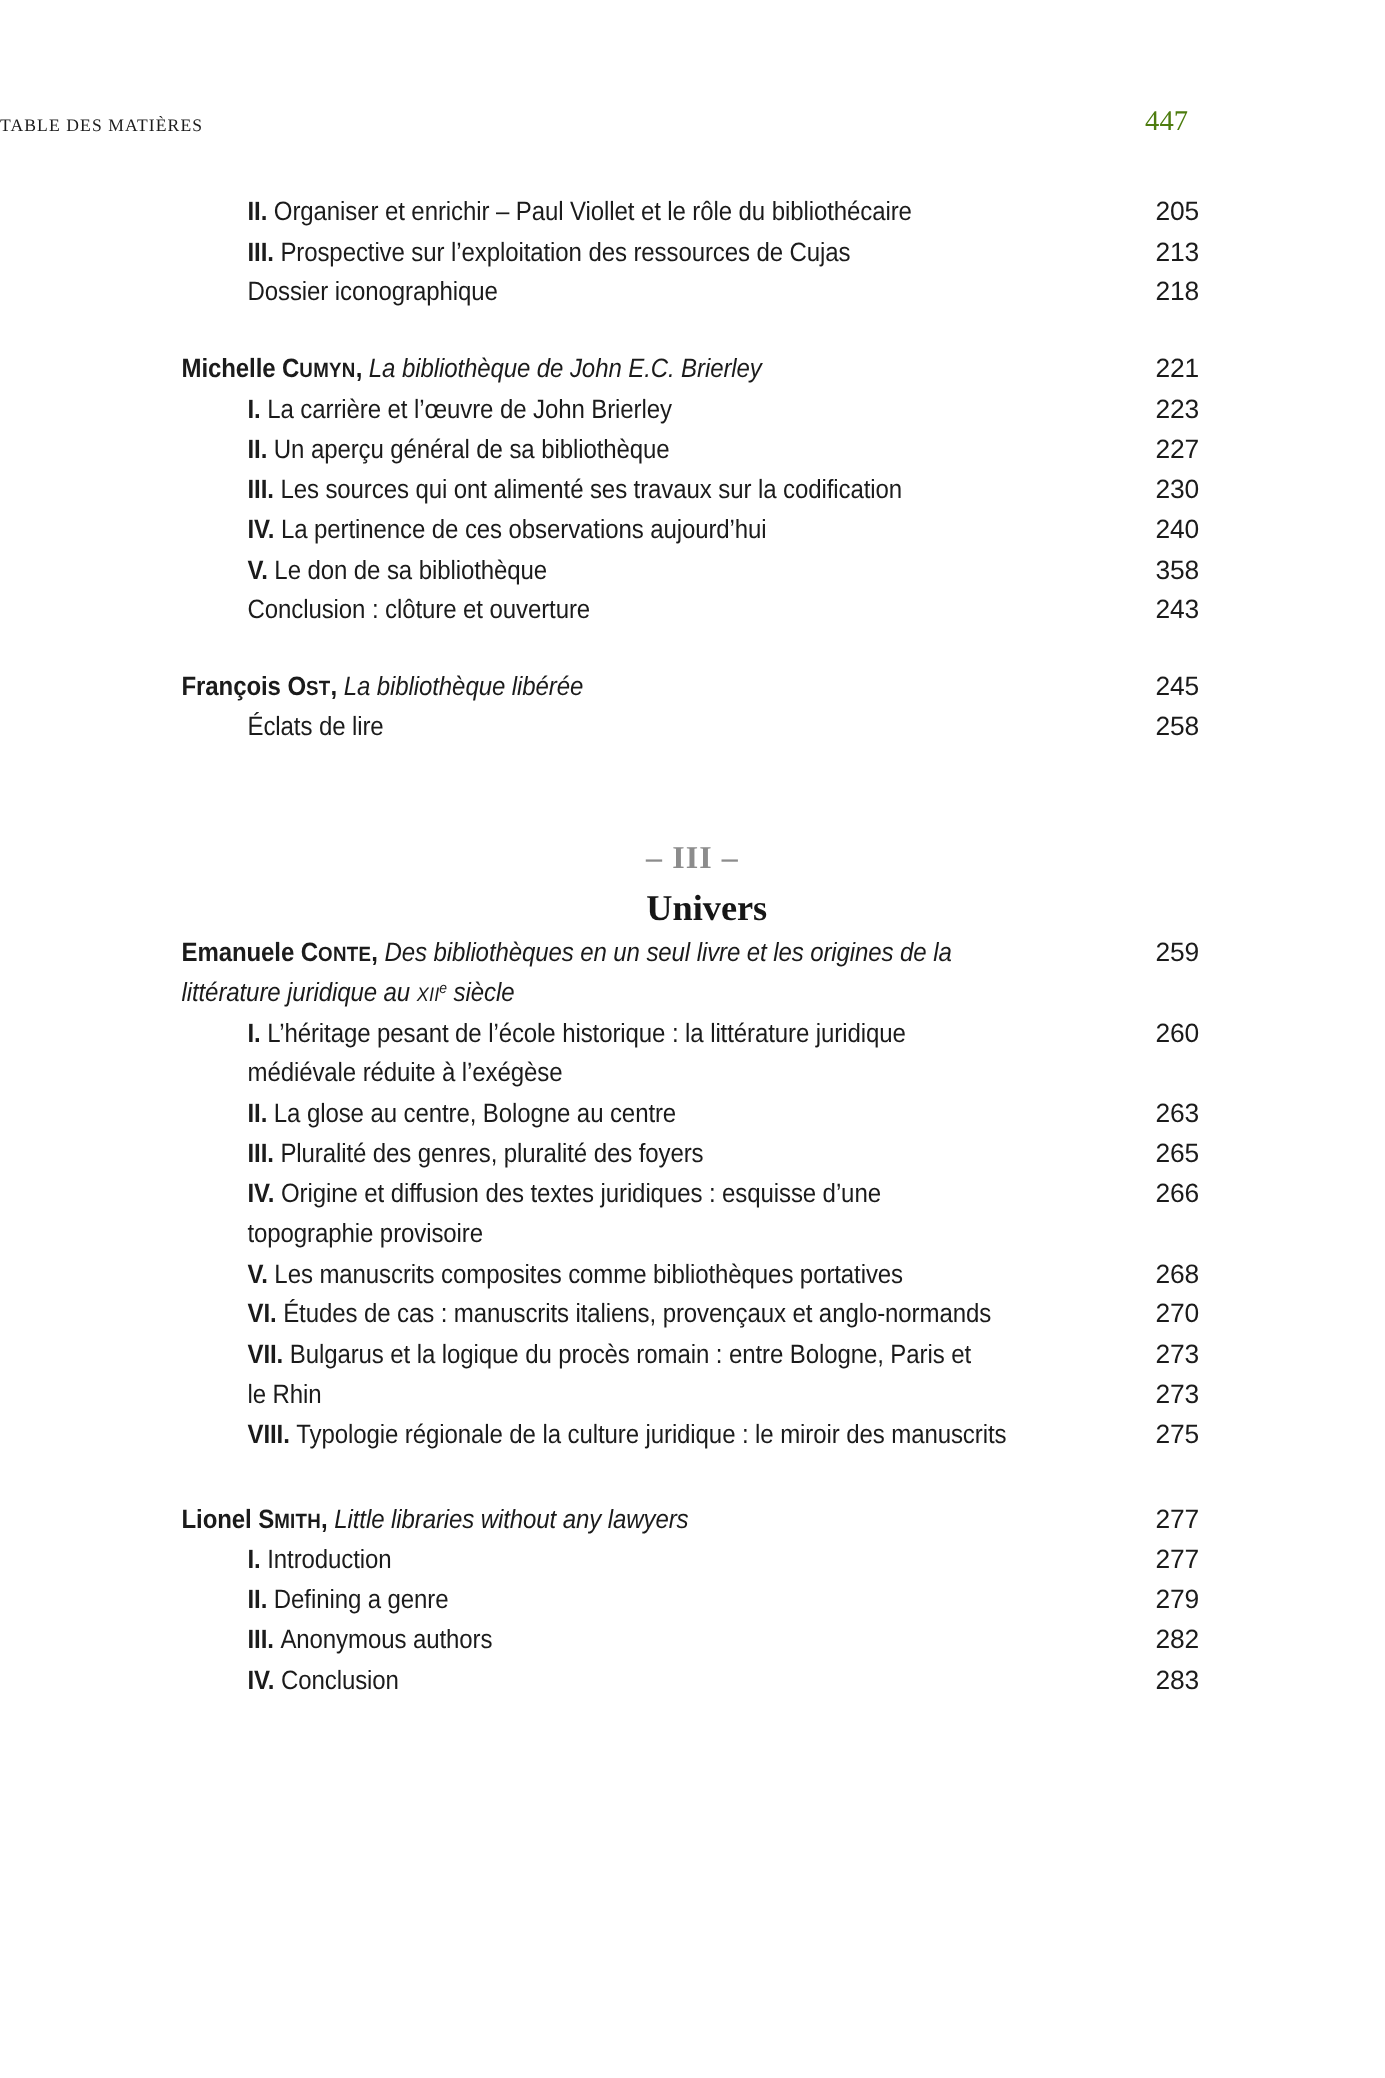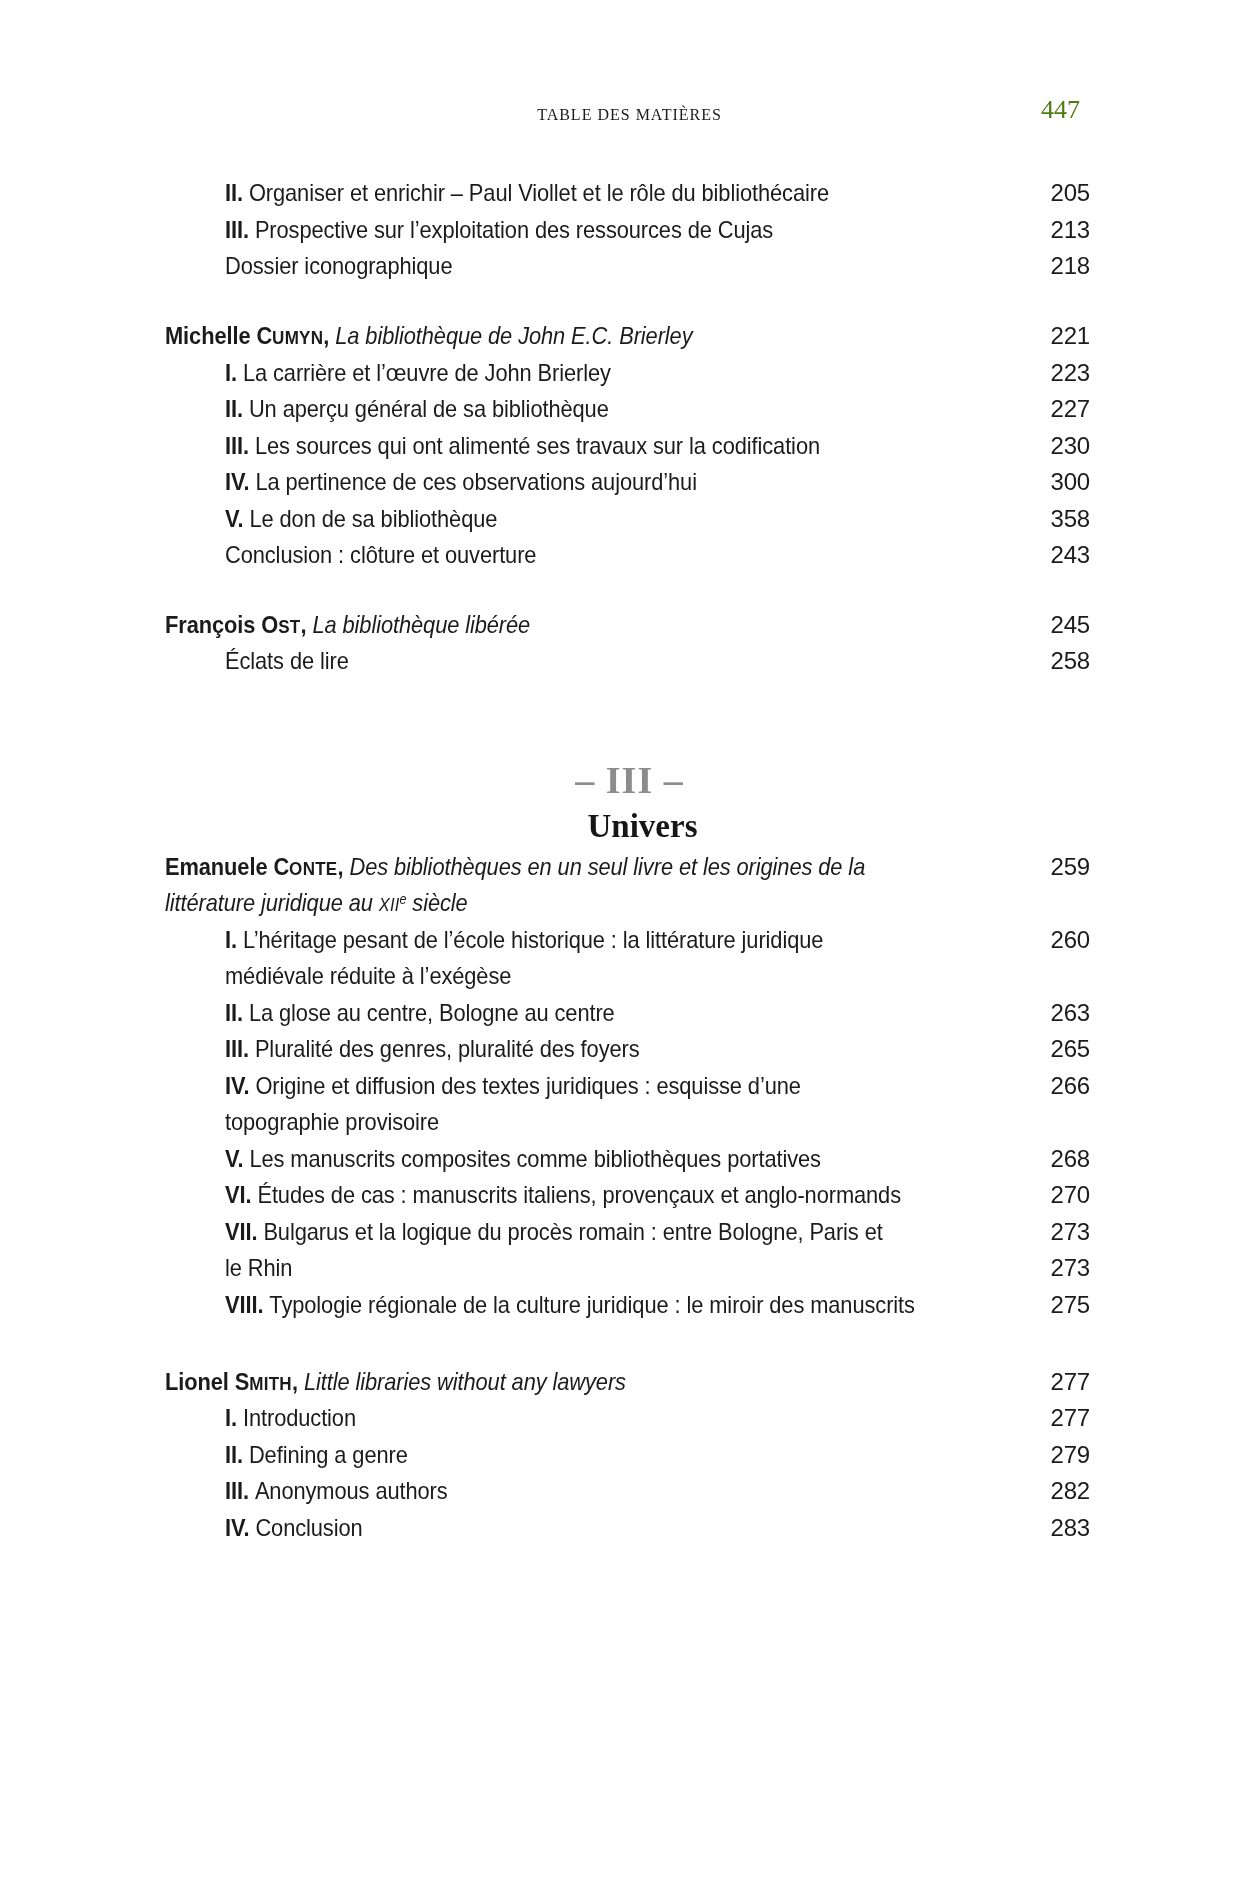--- a/index.html
+++ b/index.html
@@ -8,21 +8,21 @@
     width:1259px; height:1889px;
     background:#ffffff;
     font-family:"Liberation Sans", sans-serif;
     color:#1b1b1b;
     overflow:hidden;
   }
 
   
   .runhead {
     position:absolute; left:0; right:0; top:106px;
-    text-align:center;
+    text-align:left;
     font-family:"Liberation Serif", serif;
     font-size:16px; letter-spacing:1px;
     color:#1b1b1b;
   }
   .folio {
     position:absolute; top:92px; right:179px;
     font-family:"Liberation Serif", serif;
     font-size:26px; line-height:36px;
     color:#4d7c0f;
   }
@@ -53,21 +53,21 @@
   .seg-isc { font-style:italic; }
   .scx     { font-size:0.78em; letter-spacing:0.3px; }
   .seg-isc .scx { font-size:0.75em; letter-spacing:0.2px; }
   .seg-isup { font-style:italic; font-size:0.58em; vertical-align:0.5em; }
 
   
   .section-numeral {
     margin-top:79px; height:42px; line-height:42px;
     text-align:center;
     font-family:"Liberation Serif", serif;
-    font-weight:700; font-size:38px; letter-spacing:1px;
+    font-weight:700; font-size:29px; letter-spacing:1px;
     color:#8c8c8c;
   }
   .section-title {
     margin-top:2px; height:46px; line-height:46px;
     text-align:center;
     font-family:"Liberation Serif", serif;
     font-weight:700; font-size:33px;
     color:#161616;
     padding-left:26px;
   }
@@ -106,21 +106,21 @@
         <div class="row">
           <span class="txt sub"><span class="seg-b">II. </span><span class="seg-r">Un aperçu général de sa bibliothèque</span></span>
           <span class="pg">227</span>
         </div>
         <div class="row">
           <span class="txt sub"><span class="seg-b">III. </span><span class="seg-r">Les sources qui ont alimenté ses travaux sur la codification</span></span>
           <span class="pg">230</span>
         </div>
         <div class="row">
           <span class="txt sub"><span class="seg-b">IV. </span><span class="seg-r">La pertinence de ces observations aujourd’hui</span></span>
-          <span class="pg">300</span>
+          <span class="pg">240</span>
         </div>
         <div class="row">
           <span class="txt sub"><span class="seg-b">V. </span><span class="seg-r">Le don de sa bibliothèque</span></span>
           <span class="pg">358</span>
         </div>
         <div class="row">
           <span class="txt sub"><span class="seg-r">Conclusion : clôture et ouverture</span></span>
           <span class="pg">243</span>
         </div>
       </div>

